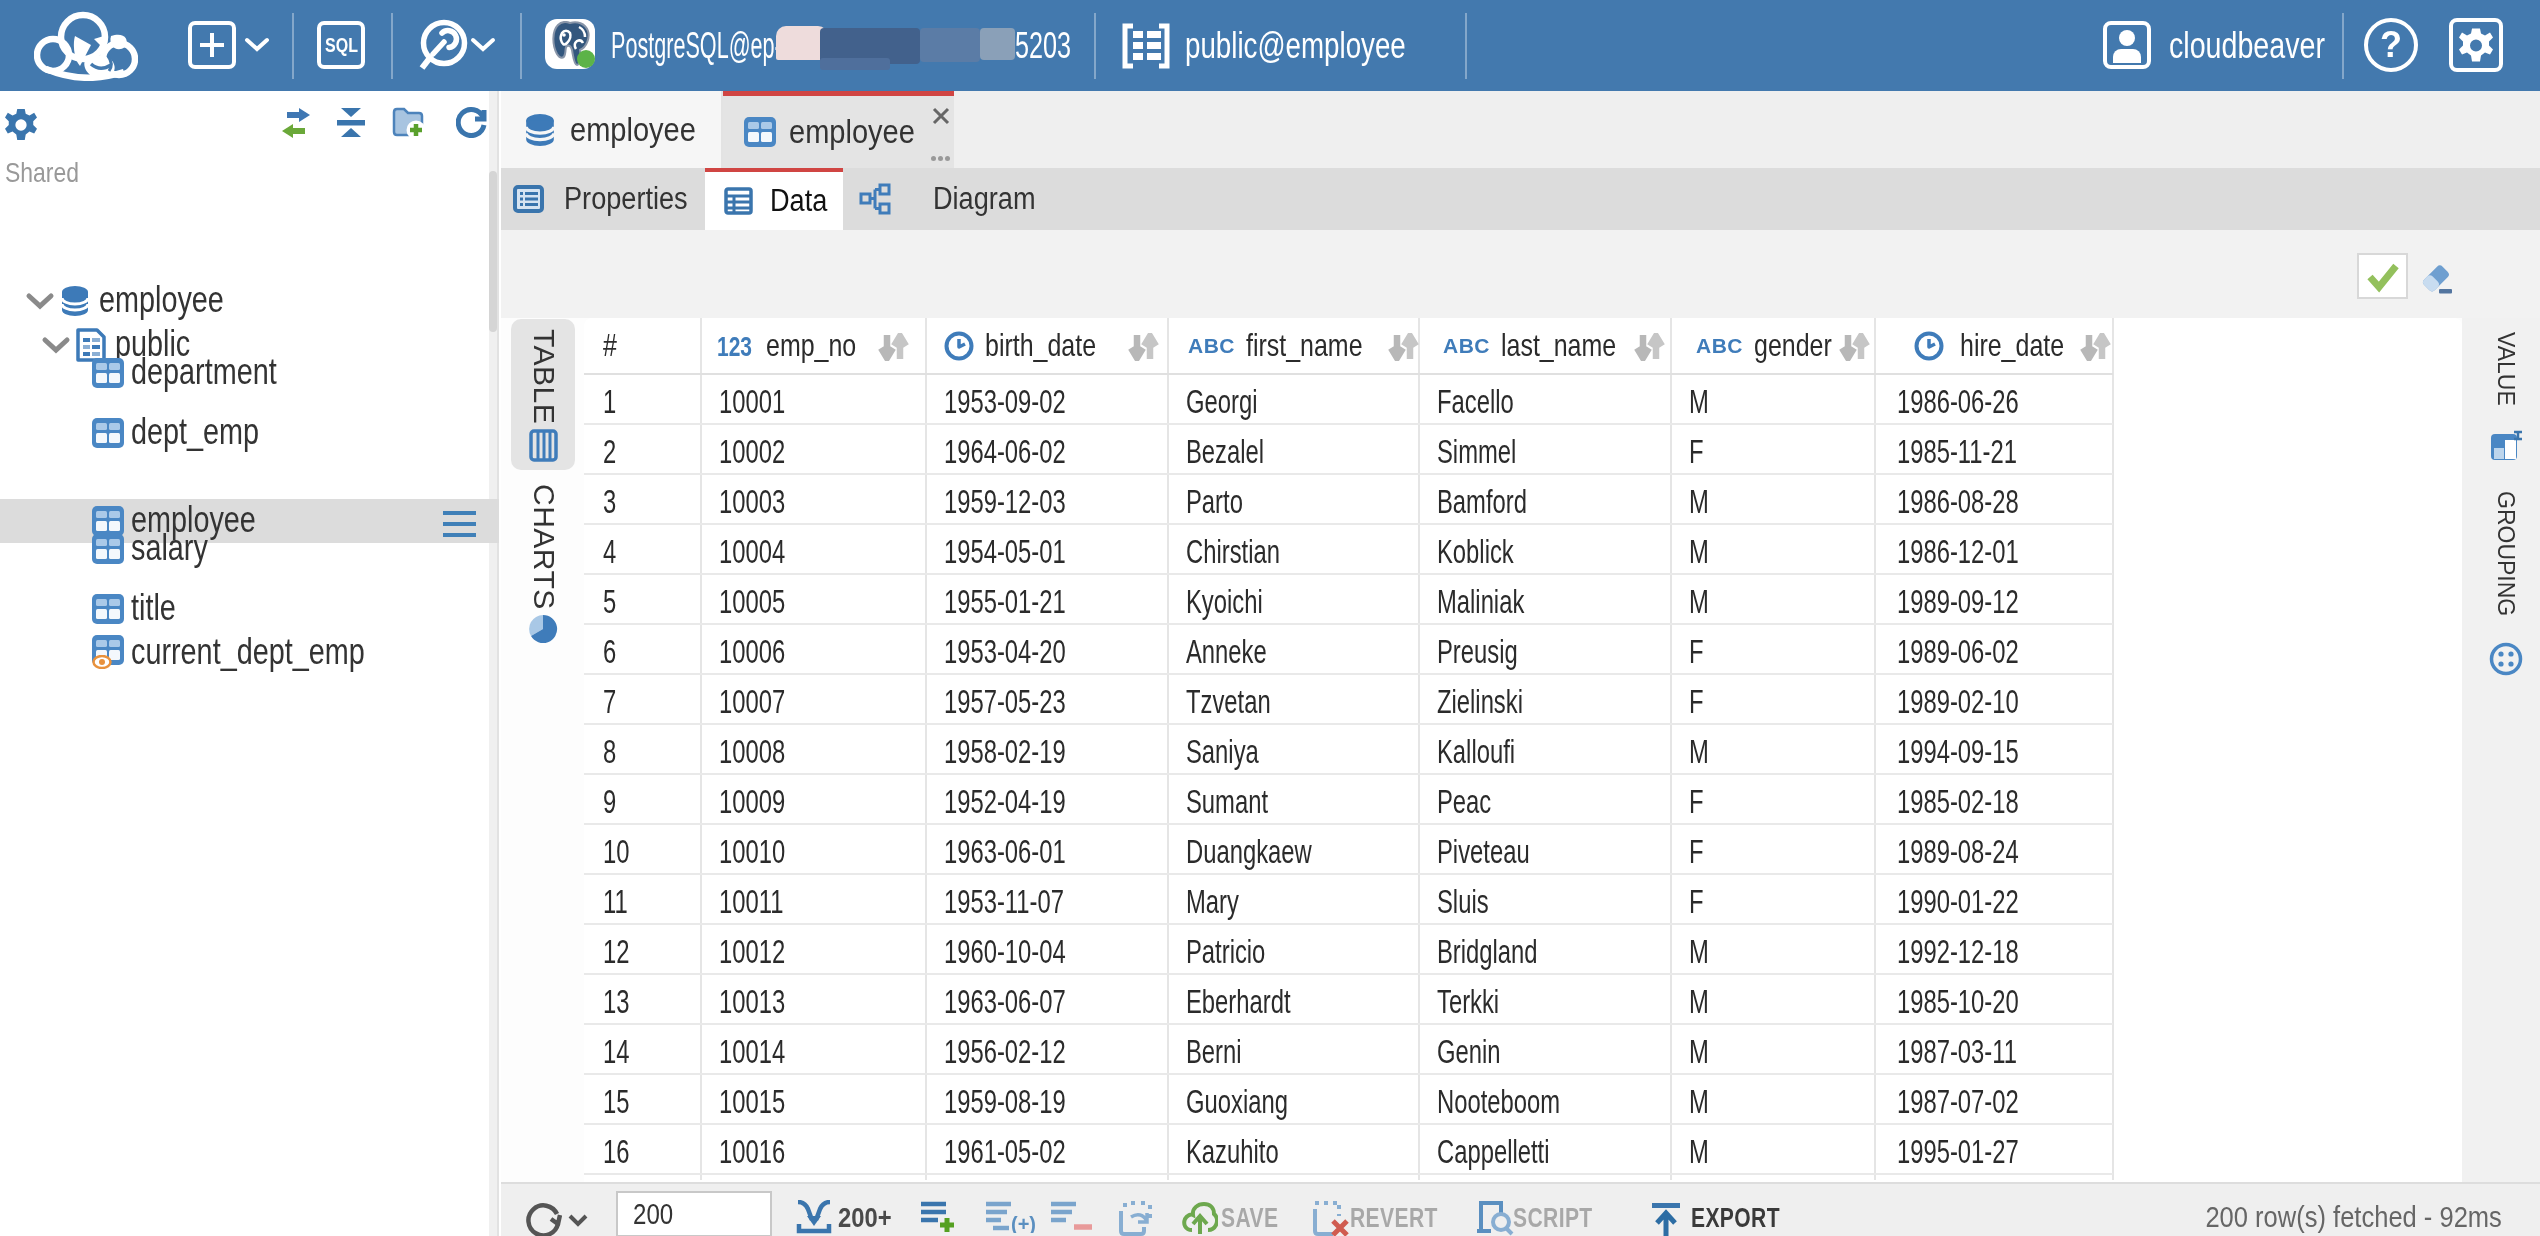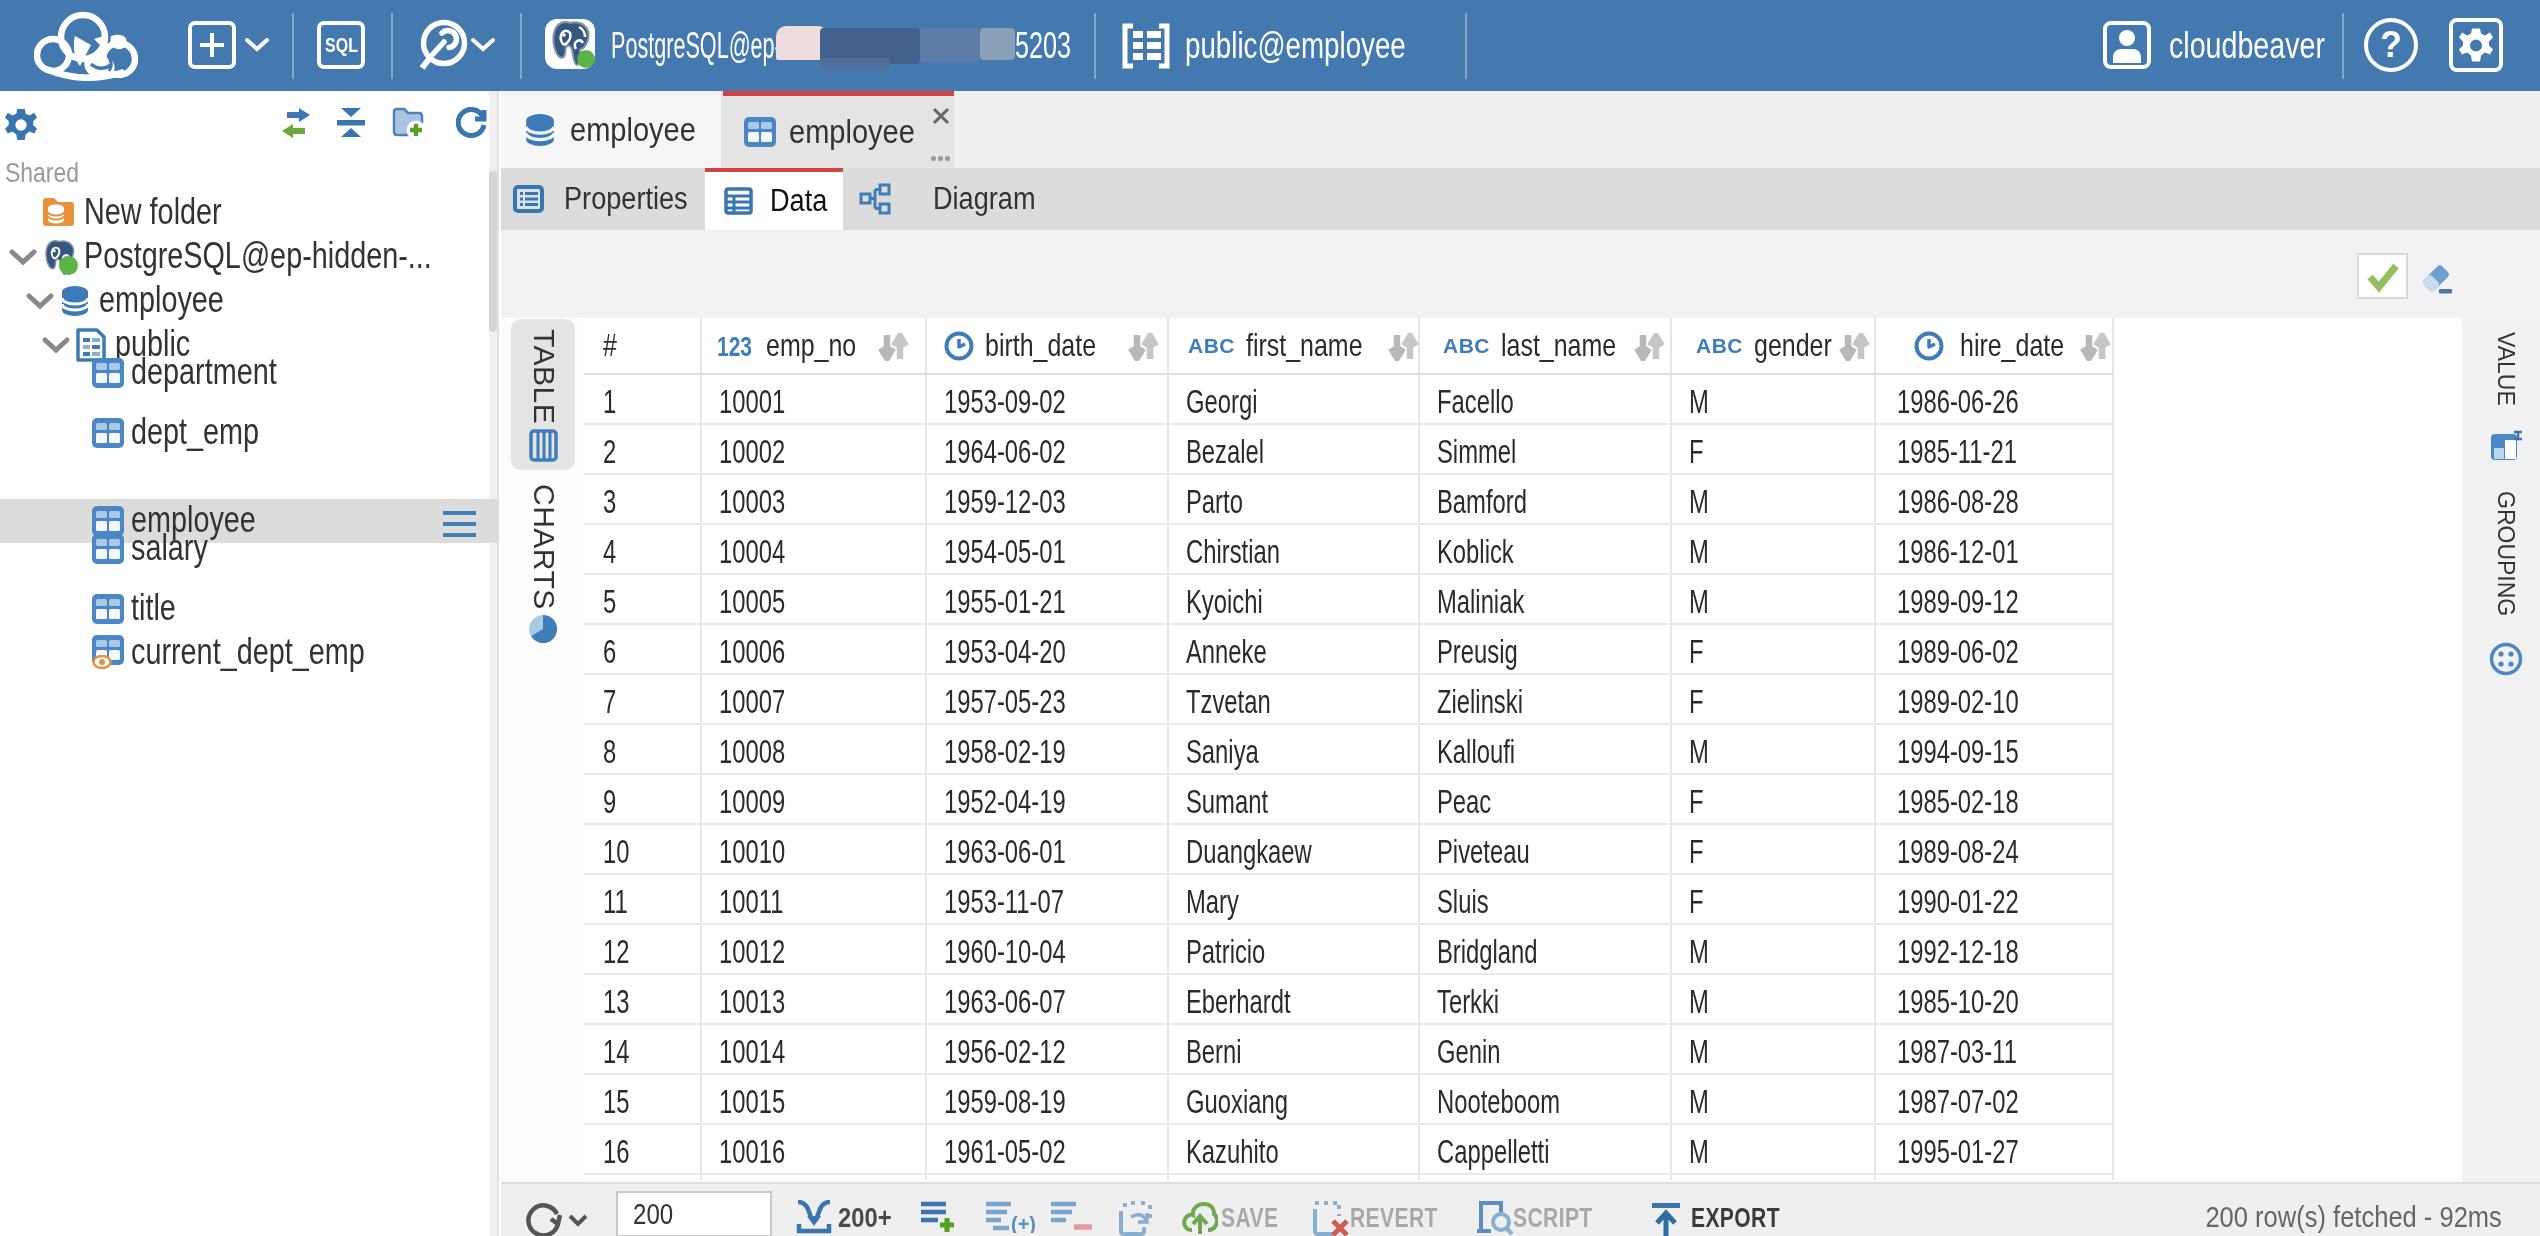--- a/index.html
+++ b/index.html
@@ -192,42 +192,20 @@
   </svg>
 
   <svg class="abs" style="left:456px;top:16px" width="31" height="31" viewBox="0 0 31 31">
     <path d="M27 10 A13 13 0 1 0 28 18" fill="none" stroke="#3a75ad" stroke-width="5"></path>
     <path d="M28 3 L28 12 L19 12" fill="none" stroke="#3a75ad" stroke-width="5"></path>
   </svg>
   <div class="abs" style="left:489px;top:0;width:8px;height:1145px;background:#f0f0f0"></div>
   <div class="abs" style="left:489px;top:80px;width:8px;height:161px;background:#d5d5d5;border-radius:4px"></div>
   <div class="shared">Shared</div>
 
-  <div class="trow" style="top:100px">
-    <svg class="abs" style="left:42px;top:6px" width="33" height="31" viewBox="0 0 33 31">
-      <path d="M1 4 Q1 1 4 1 L12 1 L16 5 L29 5 Q32 5 32 8 L32 26 Q32 29 29 29 L4 29 Q1 29 1 26 Z" fill="#e8913c"></path>
-      <ellipse cx="14" cy="11" rx="8" ry="3.5" fill="#fff"></ellipse>
-      <path d="M6 11 L6 23 A8 3.5 0 0 0 22 23 L22 11" fill="#fff"></path>
-      <path d="M6 15 a8 3.5 0 0 0 16 0 M6 19 a8 3.5 0 0 0 16 0" stroke="#e8913c" stroke-width="2" fill="none"></path>
-    </svg>
-    <div class="lbl" style="left:84px">New folder</div>
-  </div>
-  <div class="trow" style="top:144px">
-    <svg class="chev" style="left:8px" viewBox="0 0 30 18">
-        <path d="M4 4 L15 14 L26 4" fill="none" stroke="#8a8a8a" stroke-width="5" stroke-linecap="round"></path>
-      </svg>
-    <svg class="abs" style="left:42px;top:5px" width="34" height="36" viewBox="0 0 42 46">
-      <path d="M9 4 C3 10 3 24 8 33 C11 38 15 38 16 33 C17 29 16 26 18 25 C20 24 22 25 23 29 C24 34 25 44 28 44 C31 44 32 34 31 29 C38 26 41 16 39 10 C36 2 28 0 21 2 C16 0 12 1 9 4 Z" fill="#33577e" stroke="#8895a8" stroke-width="2"></path>
-      <path d="M13 12 C15 9 19 9 21 12 C22 15 21 19 18 22 C15 25 13 23 12 19 C11 16 12 14 13 12 Z" fill="none" stroke="#fff" stroke-width="2.5"></path>
-      <circle cx="15" cy="14" r="1.8" fill="#fff"></circle>
-      <path d="M27 28 q-3 -5 1 -8 q4 -2 6 2" fill="none" stroke="#fff" stroke-width="2.5"></path>
-    </svg>
-    <div class="abs" style="left:59px;top:21px;width:19px;height:19px;border-radius:50%;background:#5cb348"></div>
-    <div class="lbl" style="left:84px">PostgreSQL@ep-hidden-...</div>
-  </div>
   <div class="trow" style="top:188px">
     <svg class="chev" style="left:25px" viewBox="0 0 30 18">
         <path d="M4 4 L15 14 L26 4" fill="none" stroke="#8a8a8a" stroke-width="5" stroke-linecap="round"></path>
       </svg>
     <svg class="abs" style="left:59px;top:6px" width="32" height="32" viewBox="0 0 32 32">
       <ellipse cx="16" cy="7" rx="13" ry="6" fill="#3d7ab8"></ellipse>
       <path d="M3 7 L3 25 A13 6 0 0 0 29 25 L29 7" fill="#3d7ab8"></path>
       <path d="M3 13 a13 6 0 0 0 26 0 M3 19 a13 6 0 0 0 26 0" stroke="#fff" stroke-width="3" fill="none"></path>
     </svg>
     <div class="lbl" style="left:99px">employee</div>

